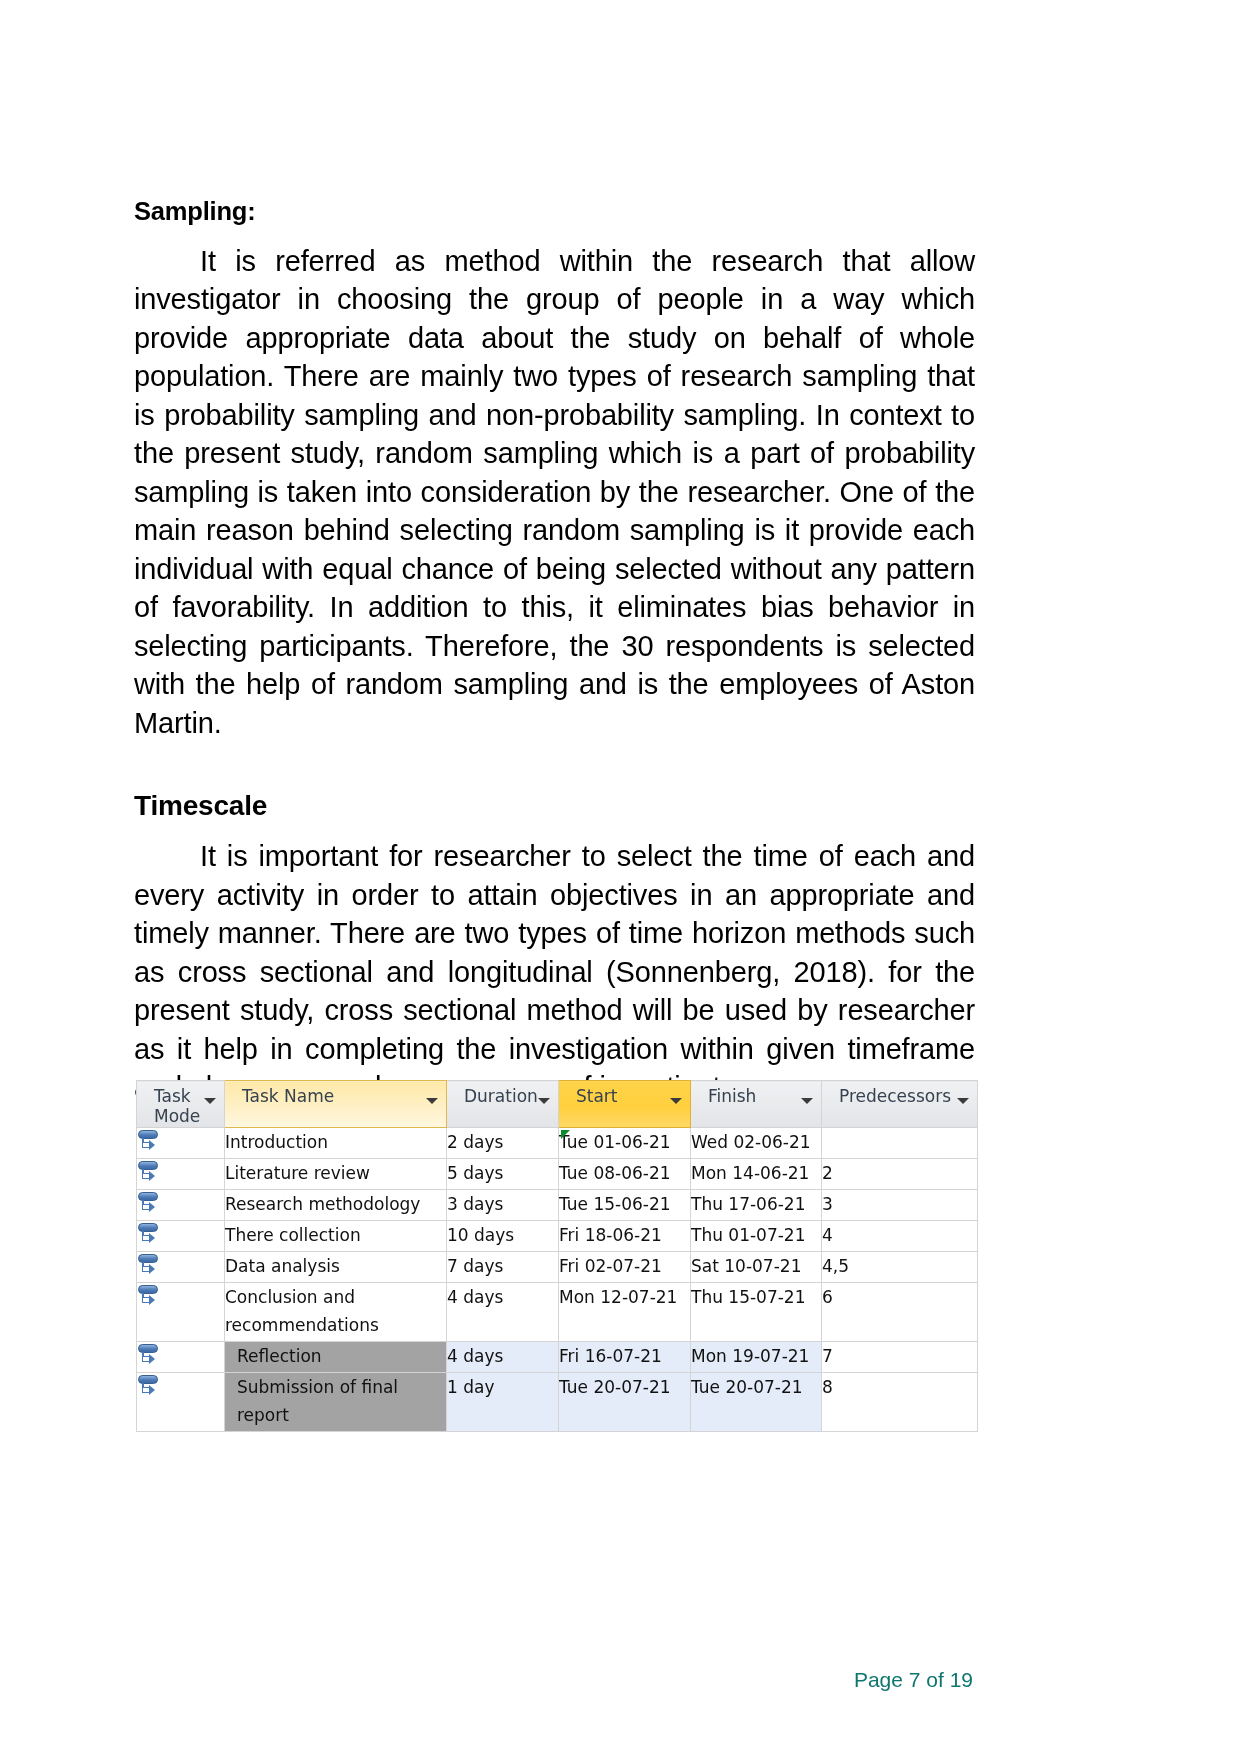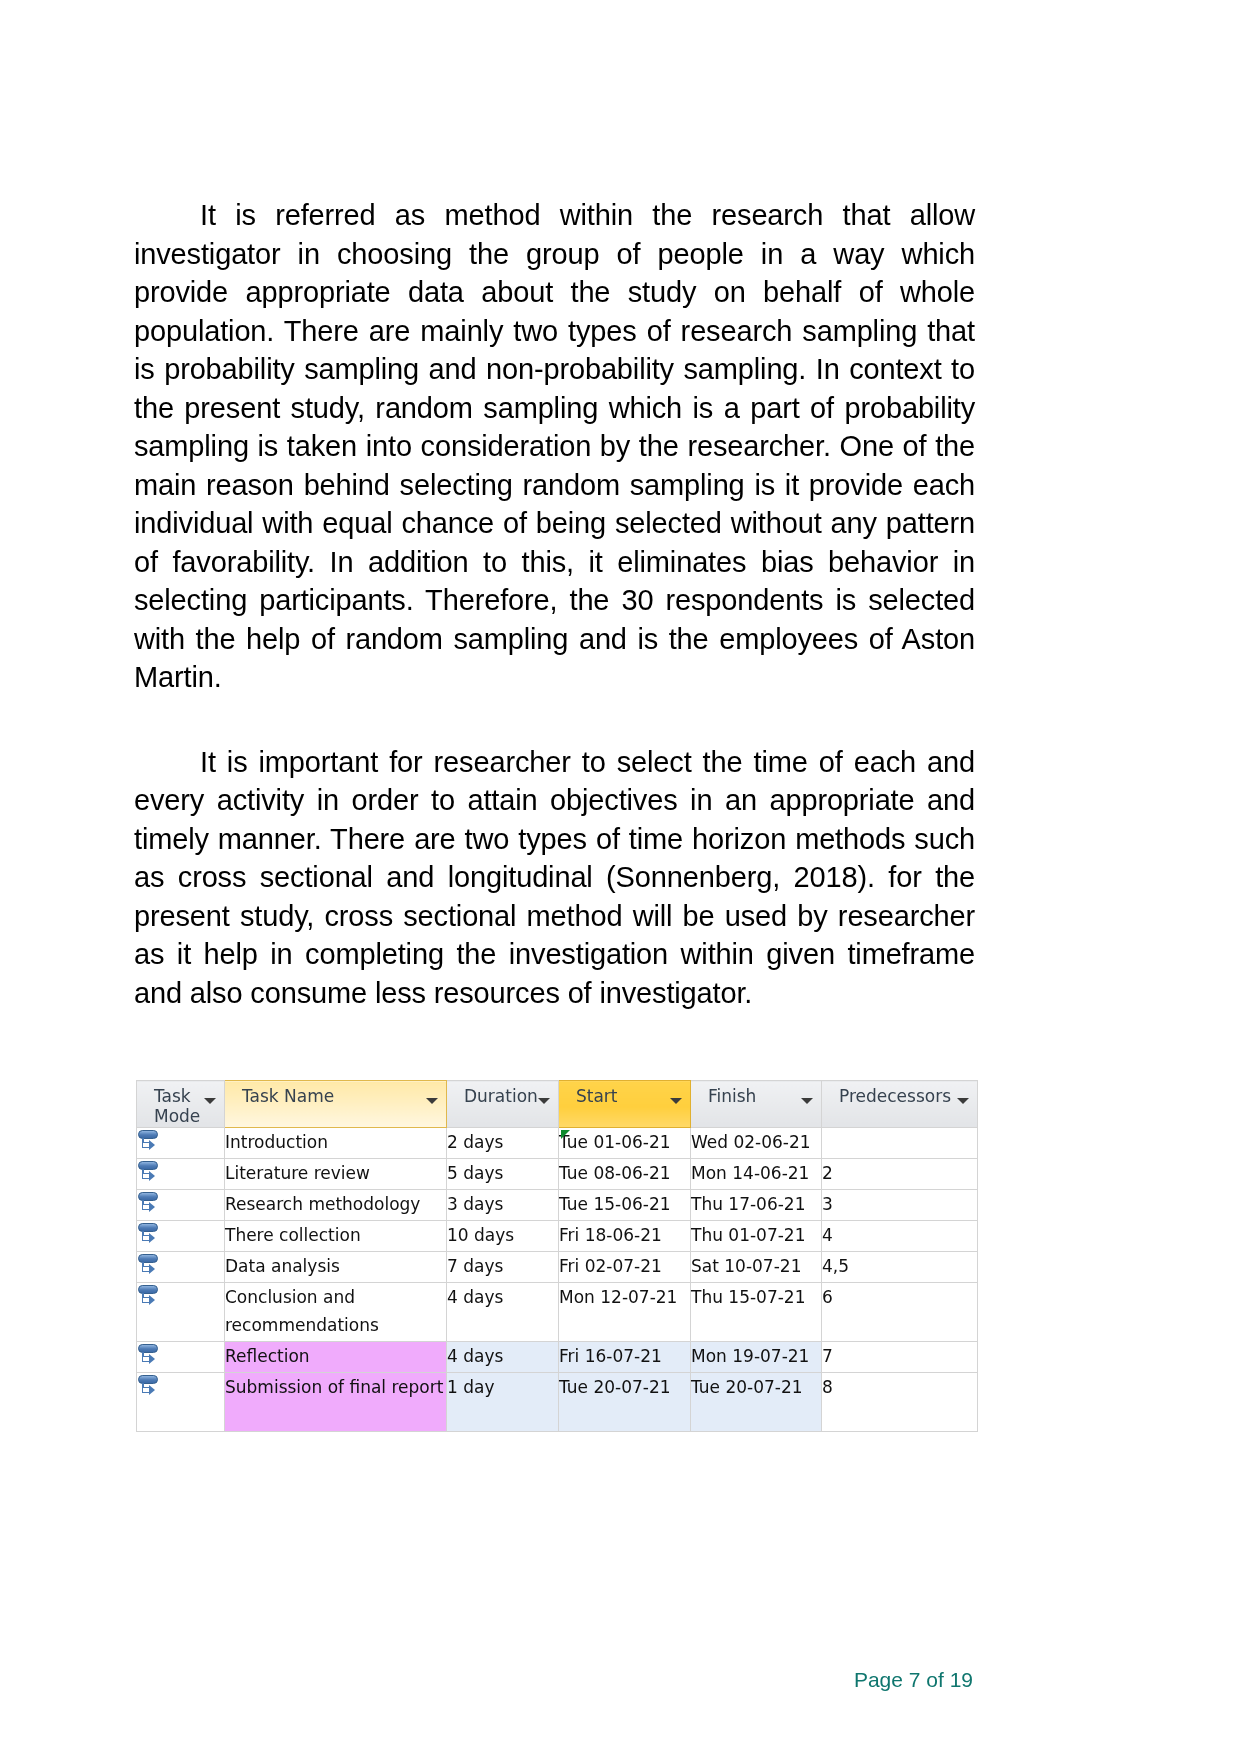--- a/index.html
+++ b/index.html
@@ -121,21 +121,21 @@
     height: 29px;
     background: #ffffff;
     border-left: 1px solid #dcdcdc;
     border-right: 1px solid #dcdcdc;
     border-top: 1px solid #e4e4e4;
     border-bottom: 1px solid #e4e4e4;
     color: #111111;
   }
   tbody tr.row-selected td { background: #e3ecf8; }
   tbody tr.row-selected td.cell-mode { background: #ffffff; }
-  tbody tr.row-selected td.cell-name { background: #f0abfc; }
+  tbody tr.row-selected td.cell-name { background: #a3a3a3; padding-left: 12px; }
   tbody tr.row-selected td.cell-pred { background: #ffffff; }
 
   td.cell-mode   { text-align: left; padding: 2px 0 0 8px; }
   td.cell-name   { padding: 3px 6px 3px 22px; line-height: 28px; margin-left: 44px; }
   td.cell-dur    { padding: 3px 6px 3px 6px; line-height: 28px; }
   td.cell-start  { padding: 3px 6px 3px 7px; line-height: 28px; position: relative; }
   td.cell-finish { padding: 3px 6px 3px 7px; line-height: 28px; }
   td.cell-pred   { padding: 3px 6px 3px 6px; line-height: 28px; }
 
   tr.tall td { height: 58px; }
@@ -209,24 +209,26 @@
     font-family: "Liberation Sans", sans-serif;
   }
 </style>
 </head>
 <body>
 
 <div class="page">
 
   <div class="content">
 
+    <h2 class="section-heading">Sampling:</h2>
     <p class="body-par">It is referred as method within the research that allow investigator in choosing the group of people in a way which provide appropriate data about the study on behalf of whole population. There are mainly two types of research sampling that is probability sampling and non-probability sampling. In context to the present study, random sampling which is a part of probability sampling is taken into consideration by the researcher. One of the main reason behind selecting random sampling is it provide each individual with equal chance of being selected without any pattern of favorability. In addition to this, it eliminates bias behavior in selecting participants. Therefore, the 30 respondents is selected with the help of random sampling and is the employees of Aston Martin.</p>
 
     <div class="spacer-md"></div>
 
+    <h2 class="section-heading timescale">Timescale</h2>
     <p class="body-par">It is important for researcher to select the time of each and every activity in order to attain objectives in an appropriate and timely manner. There are two types of time horizon methods such as cross sectional and longitudinal (Sonnenberg, 2018). for the present study, cross sectional method will be used by researcher as it help in completing the investigation within given timeframe and also consume less resources of investigator.</p>
 
   </div>
 
   <div class="project-table-wrap">
     <table class="project-table">
       <colgroup>
         <col class="c-mode">
           <col class="c-name">
           <col class="c-dur">

